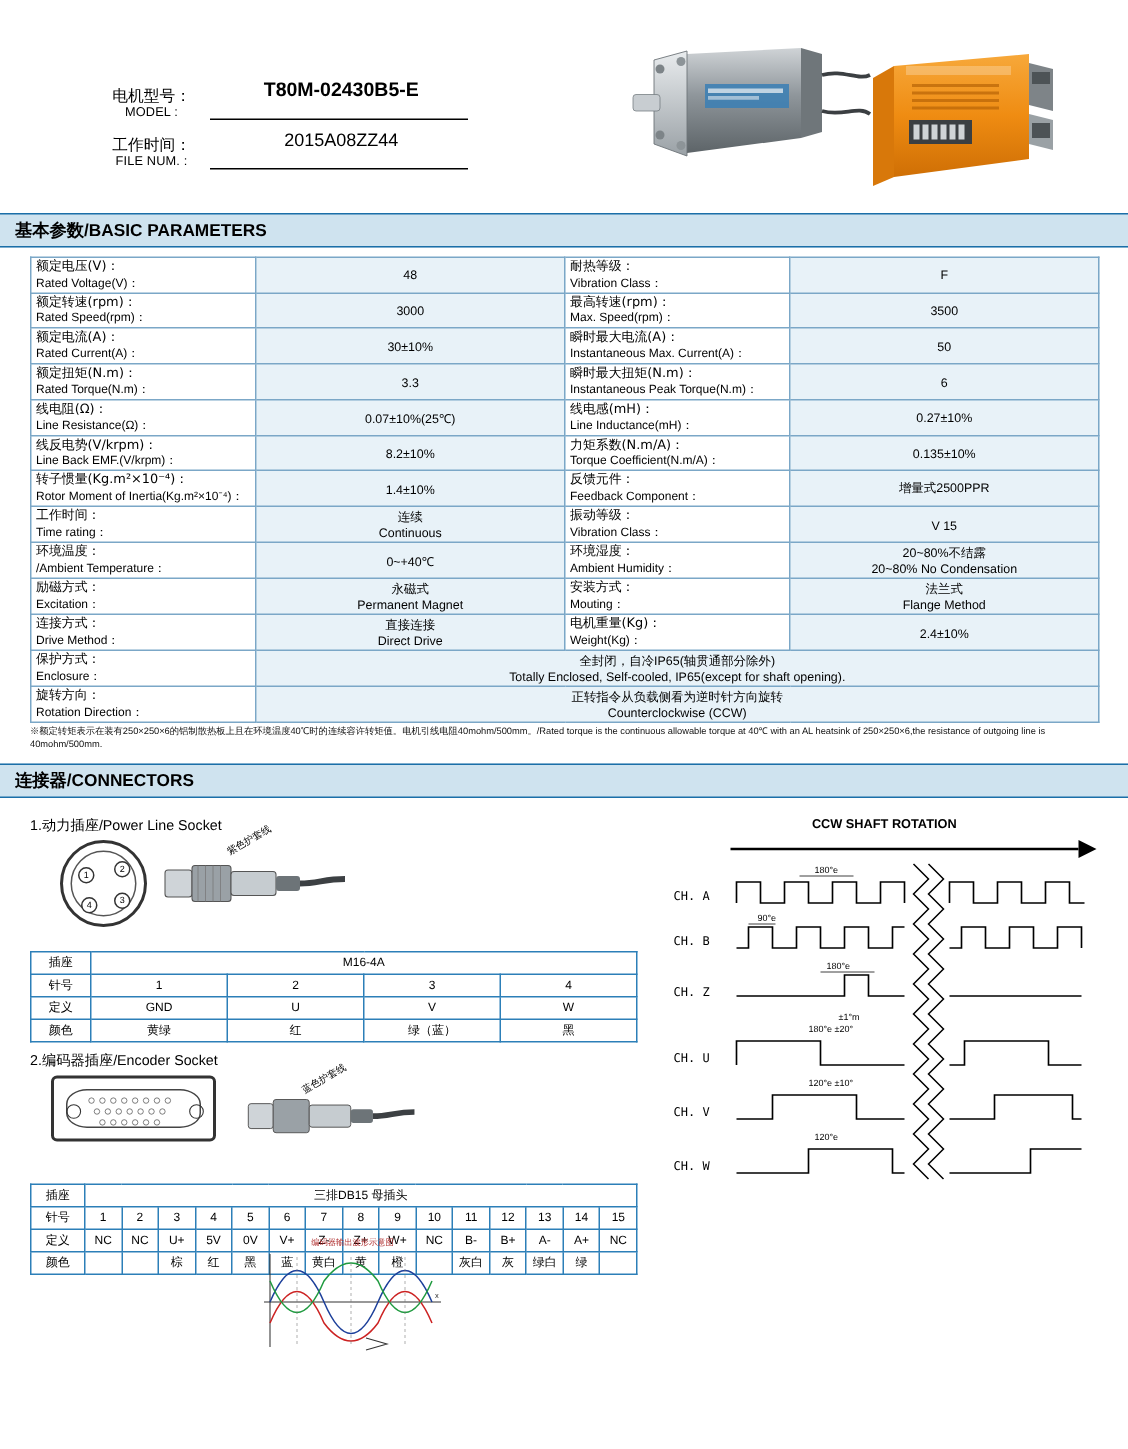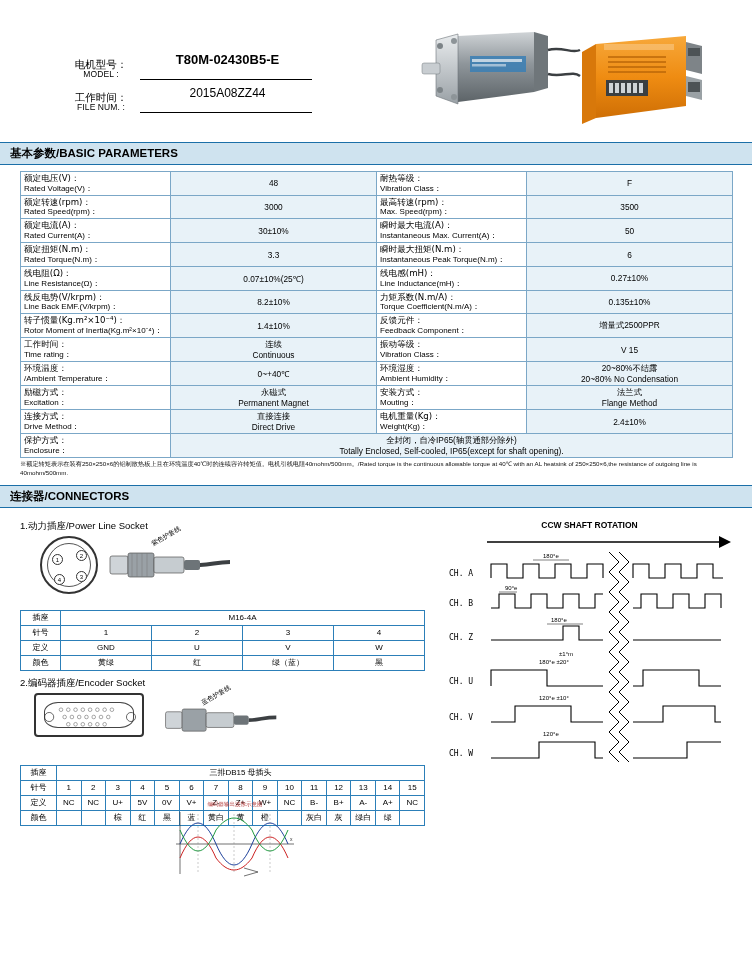--- a/index.html
+++ b/index.html
@@ -323,20 +323,28 @@
         <td class="pval">2.4±10%</td>
       </tr>
 
       <tr>
         <td class="plabel">
           <span class="cn">保护方式：</span>
           <span class="en">Enclosure：</span>
         </td>
         <td class="pval wide" colspan="3" style="white-space:pre-line">全封闭，自冷IP65(轴贯通部分除外)
 Totally Enclosed, Self-cooled, IP65(except for shaft opening).</td>
+      </tr>
+      <tr>
+        <td class="plabel">
+          <span class="cn">旋转方向：</span>
+          <span class="en">Rotation Direction：</span>
+        </td>
+        <td class="pval wide" colspan="3" style="white-space:pre-line">正转指令从负载侧看为逆时针方向旋转
+Counterclockwise (CCW)</td>
       </tr>
     </tbody>
   </table>
 
   <div class="note">※额定转矩表示在装有250×250×6的铝制散热板上且在环境温度40℃时的连续容许转矩值。电机引线电阻40mohm/500mm。/Rated torque is the continuous allowable torque at 40℃ with an AL heatsink of 250×250×6,the resistance of outgoing line is 40mohm/500mm.</div>
 
   <div style="height:8px"></div>
 
   <div class="sec-title">连接器/CONNECTORS</div>
 

